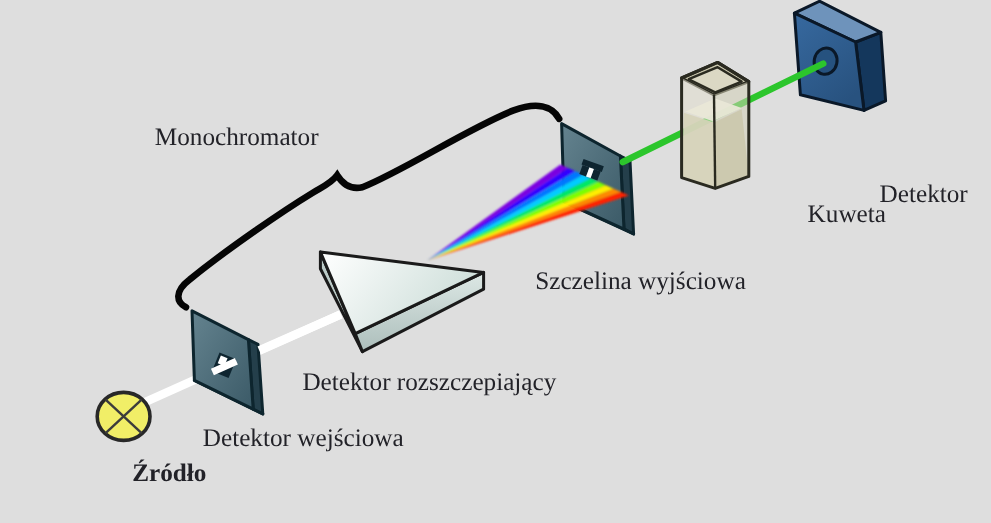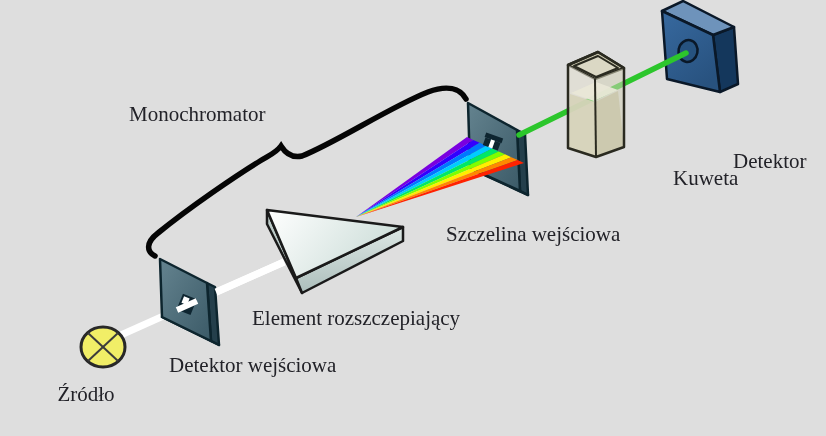--- a/index.html
+++ b/index.html
@@ -18,21 +18,21 @@
     line-height:1.12;
     white-space:nowrap;
     font-family:"Liberation Serif","DejaVu Serif",serif;
   }
   .lbl-monochromator{left:129px;top:103px;text-align:right;}
   .lbl-exit-slit{left:446px;top:223px;}
   .lbl-entrance-slit{left:169px;top:354px;}
   .lbl-dispersing{left:252px;top:307px;}
   .lbl-cuvette{left:633px;top:167px;margin-left:40px;}
   .lbl-detector{left:733px;top:118px;margin-top:32px;}
-  .lbl-source{left:0px;top:383px;width:172px;text-align:center;white-space:normal;}
+  .lbl-source{left:0px;top:383px;width:172px;text-align:right;white-space:normal;font-weight:bold;}
 </style>
 </head>
 <body>
 
 <svg id="scene" width="826" height="436" viewBox="0 0 826 436">
   <defs>
     <linearGradient id="gradPlate" x1="0" y1="0" x2="1" y2="1">
       <stop offset="0" stop-color="#64838f"></stop>
       <stop offset="1" stop-color="#3b5a67"></stop>
     </linearGradient>
@@ -129,20 +129,20 @@
   </g>
 
   <g>
     <ellipse cx="103" cy="347" rx="22" ry="20" fill="#f1ee67" stroke="#282828" stroke-width="3"></ellipse>
     <line x1="88" y1="333" x2="118" y2="361" stroke="#3c3c3c" stroke-width="2"></line>
     <line x1="118" y1="333" x2="88" y2="361" stroke="#3c3c3c" stroke-width="2"></line>
   </g>
 </svg>
 
 <div class="lbl lbl-monochromator">Monochromator</div>
-<div class="lbl lbl-exit-slit">Szczelina wejściowa</div>
+<div class="lbl lbl-exit-slit">Szczelina wyjściowa</div>
 <div class="lbl lbl-entrance-slit">Detektor wejściowa</div>
-<div class="lbl lbl-dispersing">Element rozszczepiający</div>
+<div class="lbl lbl-dispersing">Detektor rozszczepiający</div>
 <div class="lbl lbl-cuvette">Kuweta</div>
 <div class="lbl lbl-detector">Detektor</div>
 <div class="lbl lbl-source">
   <div>Źródło</div>
 </div>
 
 </body></html>

